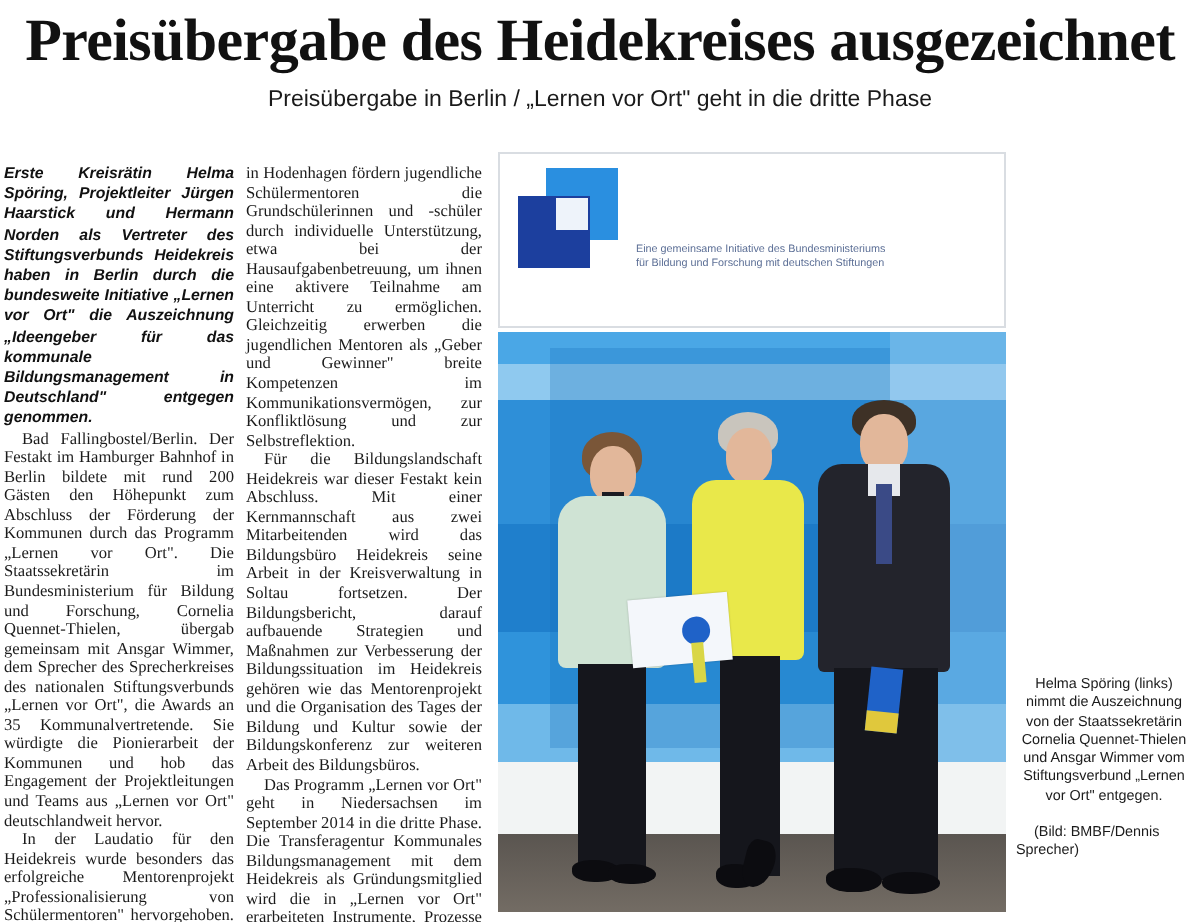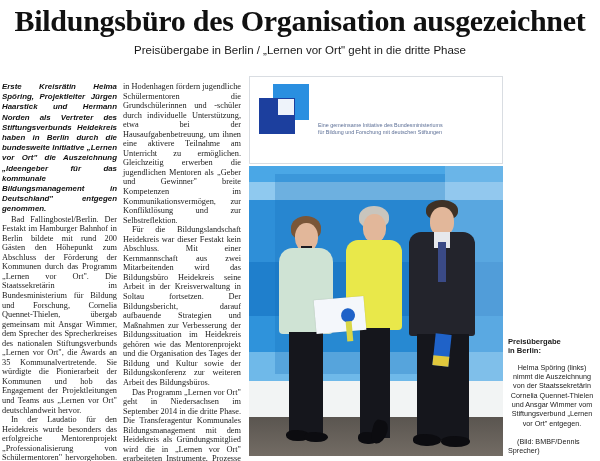--- a/index.html
+++ b/index.html
@@ -298,21 +298,21 @@
   .caption .cap-credit {
     font-size: 7.2px;
     line-height: 9.3px;
     margin: 9px 0 0 0;
     text-indent: 9px;
   }
 </style>
 </head>
 <body>
 
-<div class="headline">Bildungsbüro des Organisation ausgezeichnet</div>
+<div class="headline">Preisübergabe des Heidekreises ausgezeichnet</div>
 
 <div class="subhead">Preisübergabe in Berlin / „Lernen vor Ort" geht in die dritte Phase</div>
 
 <div class="col col-1">
   <p class="lead">Erste Kreisrätin Helma Spöring, Projektleiter Jürgen Haarstick und Hermann Norden als Vertreter des Stiftungsverbunds Heidekreis haben in Berlin durch die bundesweite Initiative „Lernen vor Ort" die Auszeichnung „Ideengeber für das kommunale Bildungsmanagement in Deutschland" entgegen genommen.</p>
   <p class="indent">Bad Fallingbostel/Berlin. Der Festakt im Hamburger Bahnhof in Berlin bildete mit rund 200 Gästen den Höhepunkt zum Abschluss der Förderung der Kommunen durch das Programm „Lernen vor Ort". Die Staatssekretärin im Bundesministerium für Bildung und Forschung, Cornelia Quennet-Thielen, übergab gemeinsam mit Ansgar Wimmer, dem Sprecher des Sprecherkreises des nationalen Stiftungsverbunds „Lernen vor Ort", die Awards an 35 Kommunalvertretende. Sie würdigte die Pionierarbeit der Kommunen und hob das Engagement der Projektleitungen und Teams aus „Lernen vor Ort" deutschlandweit hervor.</p>
   <p class="indent">In der Laudatio für den Heidekreis wurde besonders das erfolgreiche Mentorenprojekt „Professionalisierung von Schülermentoren" hervorgehoben. An der Grund- und Oberschule in Neuenkirchen und der Oberschule bzw. dem Hort</p>
 </div>
 
 <div class="col col-2">
@@ -381,19 +381,15 @@
     <div class="ribbon"></div>
   </div>
 
   <div class="booklet">
     <div class="band"></div>
   </div>
 
 </div>
 
 <div class="caption">
-  <div class="cap-title">
-    <div>Preisübergabe</div>
-    <div>in Berlin:</div>
-  </div>
   <p class="cap-body">Helma Spöring (links) nimmt die Auszeichnung von der Staatssekretärin Cornelia Quennet-Thielen und Ansgar Wimmer vom Stiftungsverbund „Lernen vor Ort" entgegen.</p>
   <p class="cap-credit">(Bild: BMBF/Dennis Sprecher)</p>
 </div>
 
 </body></html>

